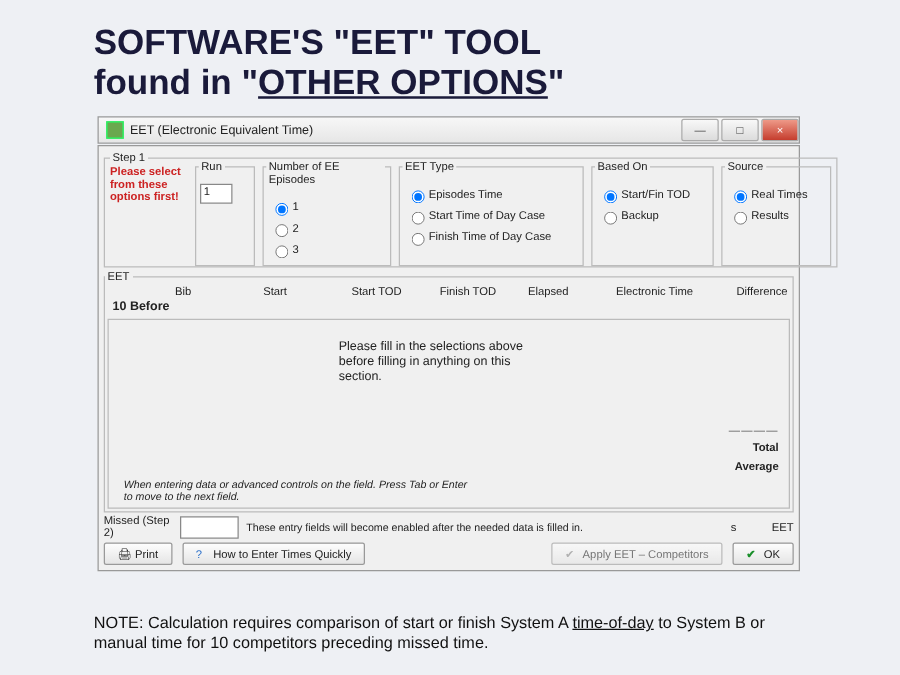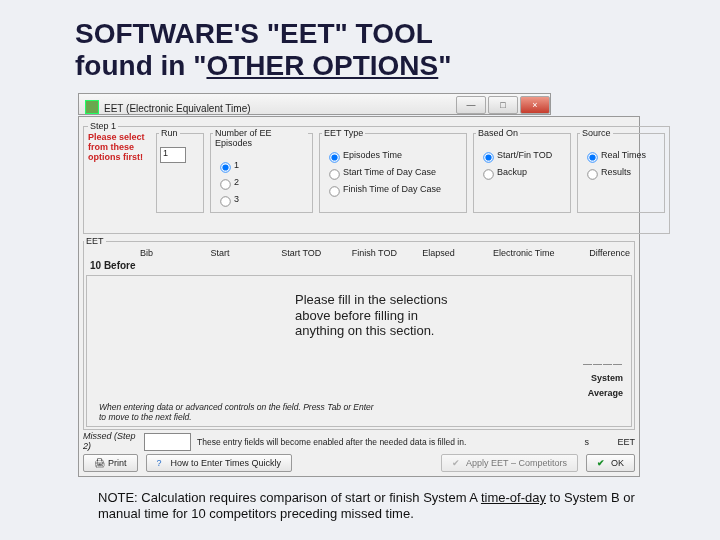--- a/index.html
+++ b/index.html
@@ -20,26 +20,26 @@
     font-size: 28px;
     font-weight: bold;
     line-height: 1.15;
     color: #1a1a3a;
   }
   .slide-title .u { text-decoration: underline; }
   .titlebar {
     position: absolute;
     left: 78px;
     top: 93px;
-    width: 473px;
+    width: 562px;
     height: 22px;
     background: linear-gradient(#f7f7f7,#e6e6e6);
     border: 1px solid #999;
     display: flex;
-    align-items: flex-end;
+    align-items: center;
     font-size: 10px;
     padding-left: 6px;
     box-sizing: border-box;
   }
   .titlebar .icon {
     width: 12px; height: 12px; background:#6aa84f; border:1px solid #2f6; margin-right:5px;
   }
   .titlebar .spacer { flex:1; }
   .winbtn {
     width: 28px; height: 16px; margin-left: 2px;
@@ -55,21 +55,21 @@
     top: 116px;
     width: 562px;
     background: #f0f0f0;
     border: 1px solid #999;
     box-sizing: border-box;
     padding: 2px 2px 2px 2px;
   }
   fieldset {
     border: 1px solid #bbb;
     margin: 2px;
-    padding: 2px 4px 20px 4px;
+    padding: 2px 4px 0 4px;
   }
   fieldset legend {
     font-size: 9px;
   }
   .step1 {
     display: flex;
     gap: 6px;
   }
   .col {
     border: 1px solid #bbb;
@@ -100,23 +100,23 @@
   }
   .eet-table-head {
     display:flex; gap:4px; padding:2px 4px 0 4px; font-size:9px;
   }
   .eet-table-head span { flex:1; }
   .ten-before {
     font-size: 10px; font-weight: bold; padding: 2px 6px;
   }
   .fill-msg {
     position:absolute;
-    left: 208px; top: 16px;
+    left: 184px; top: 16px;
     width: 170px;
-    font-size: 13px;
+    font-size: 10px;
     line-height: 1.2;
   }
   .eet-panel {
     position: relative;
     height: 150px;
     border: 1px solid #bbb;
     margin: 2px;
     background:#f0f0f0;
   }
   .totals {
@@ -129,21 +129,21 @@
     color:#555;
   }
   .hint {
     position:absolute; left: 12px; bottom: 4px;
     font-size: 8.5px; width: 280px; line-height:1.2;font-style:italic;
   }
   .lower-row {
     display:flex; align-items:center; gap:6px;
     margin: 2px;
   }
-  .lower-row .missed-lbl { font-size:9px; width:55px; line-height:1.1;font-style:italic;}
+  .lower-row .missed-lbl { font-size:9px; width:55px; line-height:1.1;}
   .txtin {
     width: 45px; height: 16px; background:#fff; border:1px solid #888;
   }
   .small-note { font-size:8.5px; flex:1; }
   .s-lbl { font-size:9px; margin-left:auto; }
   .btn-row {
     display:flex; gap:8px; margin:2px; align-items:center;
   }
   .btn {
     border:1px solid #999;
@@ -156,21 +156,20 @@
   .btn .ico { width:10px; height:10px; display:inline-block;}
   .btn.ok .ico { color:#1a8f2a; font-weight:bold; }
   .note {
     position:absolute;
     left: 75px;
     top: 490px;
     width: 580px;
     font-size: 13px;
     line-height: 1.25;
     color:#111;
-    margin-left:23px;
   }
   .note .u { text-decoration: underline; }
 </style>
 </head>
 <body>
 
 <div class="slide-title">
   <span>SOFTWARE'S "EET" TOOL</span><br>
   <span>found in "</span><span class="u">OTHER OPTIONS</span><span>"</span>
 </div>
@@ -235,21 +234,21 @@
       <span>Elapsed</span>
       <span>Electronic Time</span>
       <span style="text-align:right">Difference</span>
     </div>
     <div class="ten-before">10 Before</div>
 
     <div class="eet-panel">
       <div class="fill-msg">Please fill in the selections above before filling in anything on this section.</div>
       <div class="totals">
         <div class="diff-line">————</div>
-        <div style="font-weight:bold">System</div>
+        <div style="font-weight:bold">Total</div>
         <div style="font-weight:bold">Average</div>
       </div>
       <div class="hint">When entering data or advanced controls on the field. Press Tab or Enter to move to the next field.</div>
     </div>
   </fieldset>
 
   <div class="lower-row">
     <div class="missed-lbl">Missed (Step 2)</div>
     <div class="txtin"></div>
     <div class="small-note">These entry fields will become enabled after the needed data is filled in.</div>

